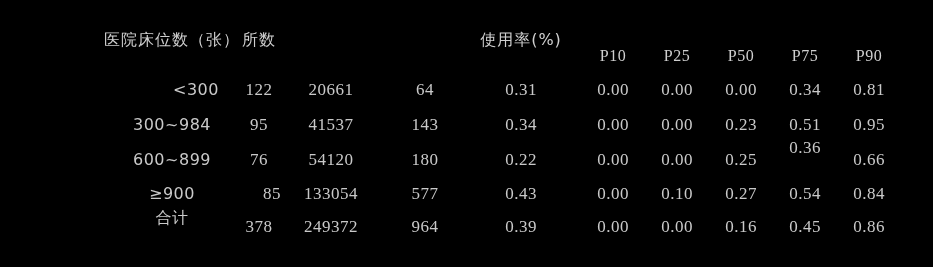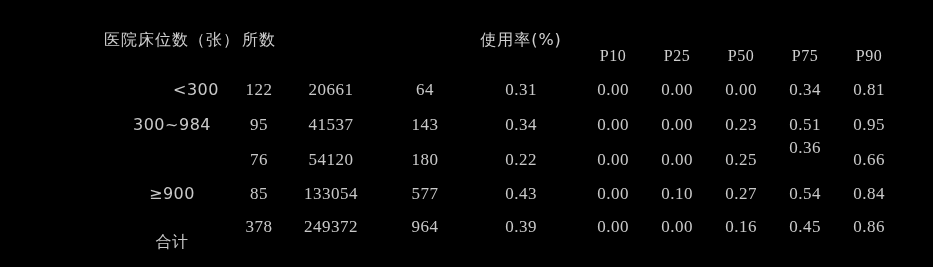--- a/index.html
+++ b/index.html
@@ -85,40 +85,41 @@
     <div class="cell rowlabel" style="left: 172px; top: 115px;">300~984</div>
     <div class="cell num" style="left: 259px; top: 115px;">95</div>
     <div class="cell num" style="left: 331px; top: 115px;">41537</div>
     <div class="cell num" style="left: 425px; top: 115px;">143</div>
     <div class="cell num" style="left: 521px; top: 115px;">0.34</div>
     <div class="cell num" style="left: 613px; top: 115px;">0.00</div>
     <div class="cell num" style="left: 677px; top: 115px;">0.00</div>
     <div class="cell num" style="left: 741px; top: 115px;">0.23</div>
     <div class="cell num" style="left: 805px; top: 115px;">0.51</div>
     <div class="cell num" style="left: 869px; top: 115px;">0.95</div>
+    <div class="cell rowlabel" style="left: 172px; top: 150px;">600~899</div>
     <div class="cell num" style="left: 259px; top: 150px;">76</div>
     <div class="cell num" style="left: 331px; top: 150px;">54120</div>
     <div class="cell num" style="left: 425px; top: 150px;">180</div>
     <div class="cell num" style="left: 521px; top: 150px;">0.22</div>
     <div class="cell num" style="left: 613px; top: 150px;">0.00</div>
     <div class="cell num" style="left: 677px; top: 150px;">0.00</div>
     <div class="cell num" style="left: 741px; top: 150px;">0.25</div>
     <div class="cell num" style="left: 805px; top: 138px;">0.36</div>
     <div class="cell num" style="left: 869px; top: 150px;">0.66</div>
     <div class="cell rowlabel" style="left: 172px; top: 184px;">≥900</div>
-    <div class="cell num" style="left: 259px; top: 184px;">85</div>
+    <div class="cell num" style="left: 272px; top: 184px;">85</div>
     <div class="cell num" style="left: 331px; top: 184px;">133054</div>
     <div class="cell num" style="left: 425px; top: 184px;">577</div>
     <div class="cell num" style="left: 521px; top: 184px;">0.43</div>
     <div class="cell num" style="left: 613px; top: 184px;">0.00</div>
     <div class="cell num" style="left: 677px; top: 184px;">0.10</div>
     <div class="cell num" style="left: 741px; top: 184px;">0.27</div>
     <div class="cell num" style="left: 805px; top: 184px;">0.54</div>
     <div class="cell num" style="left: 869px; top: 184px;">0.84</div>
-    <div class="cell rowlabel" style="left: 172px; top: 232px; text-align: right;">合计</div>
+    <div class="cell rowlabel" style="left: 172px; top: 208px; text-align: right;">合计</div>
     <div class="cell num" style="left: 259px; top: 217px;">378</div>
     <div class="cell num" style="left: 331px; top: 217px;">249372</div>
     <div class="cell num" style="left: 425px; top: 217px;">964</div>
     <div class="cell num" style="left: 521px; top: 217px;">0.39</div>
     <div class="cell num" style="left: 613px; top: 217px;">0.00</div>
     <div class="cell num" style="left: 677px; top: 217px;">0.00</div>
     <div class="cell num" style="left: 741px; top: 217px;">0.16</div>
     <div class="cell num" style="left: 805px; top: 217px;">0.45</div>
     <div class="cell num" style="left: 869px; top: 217px;">0.86</div>
   </div>

